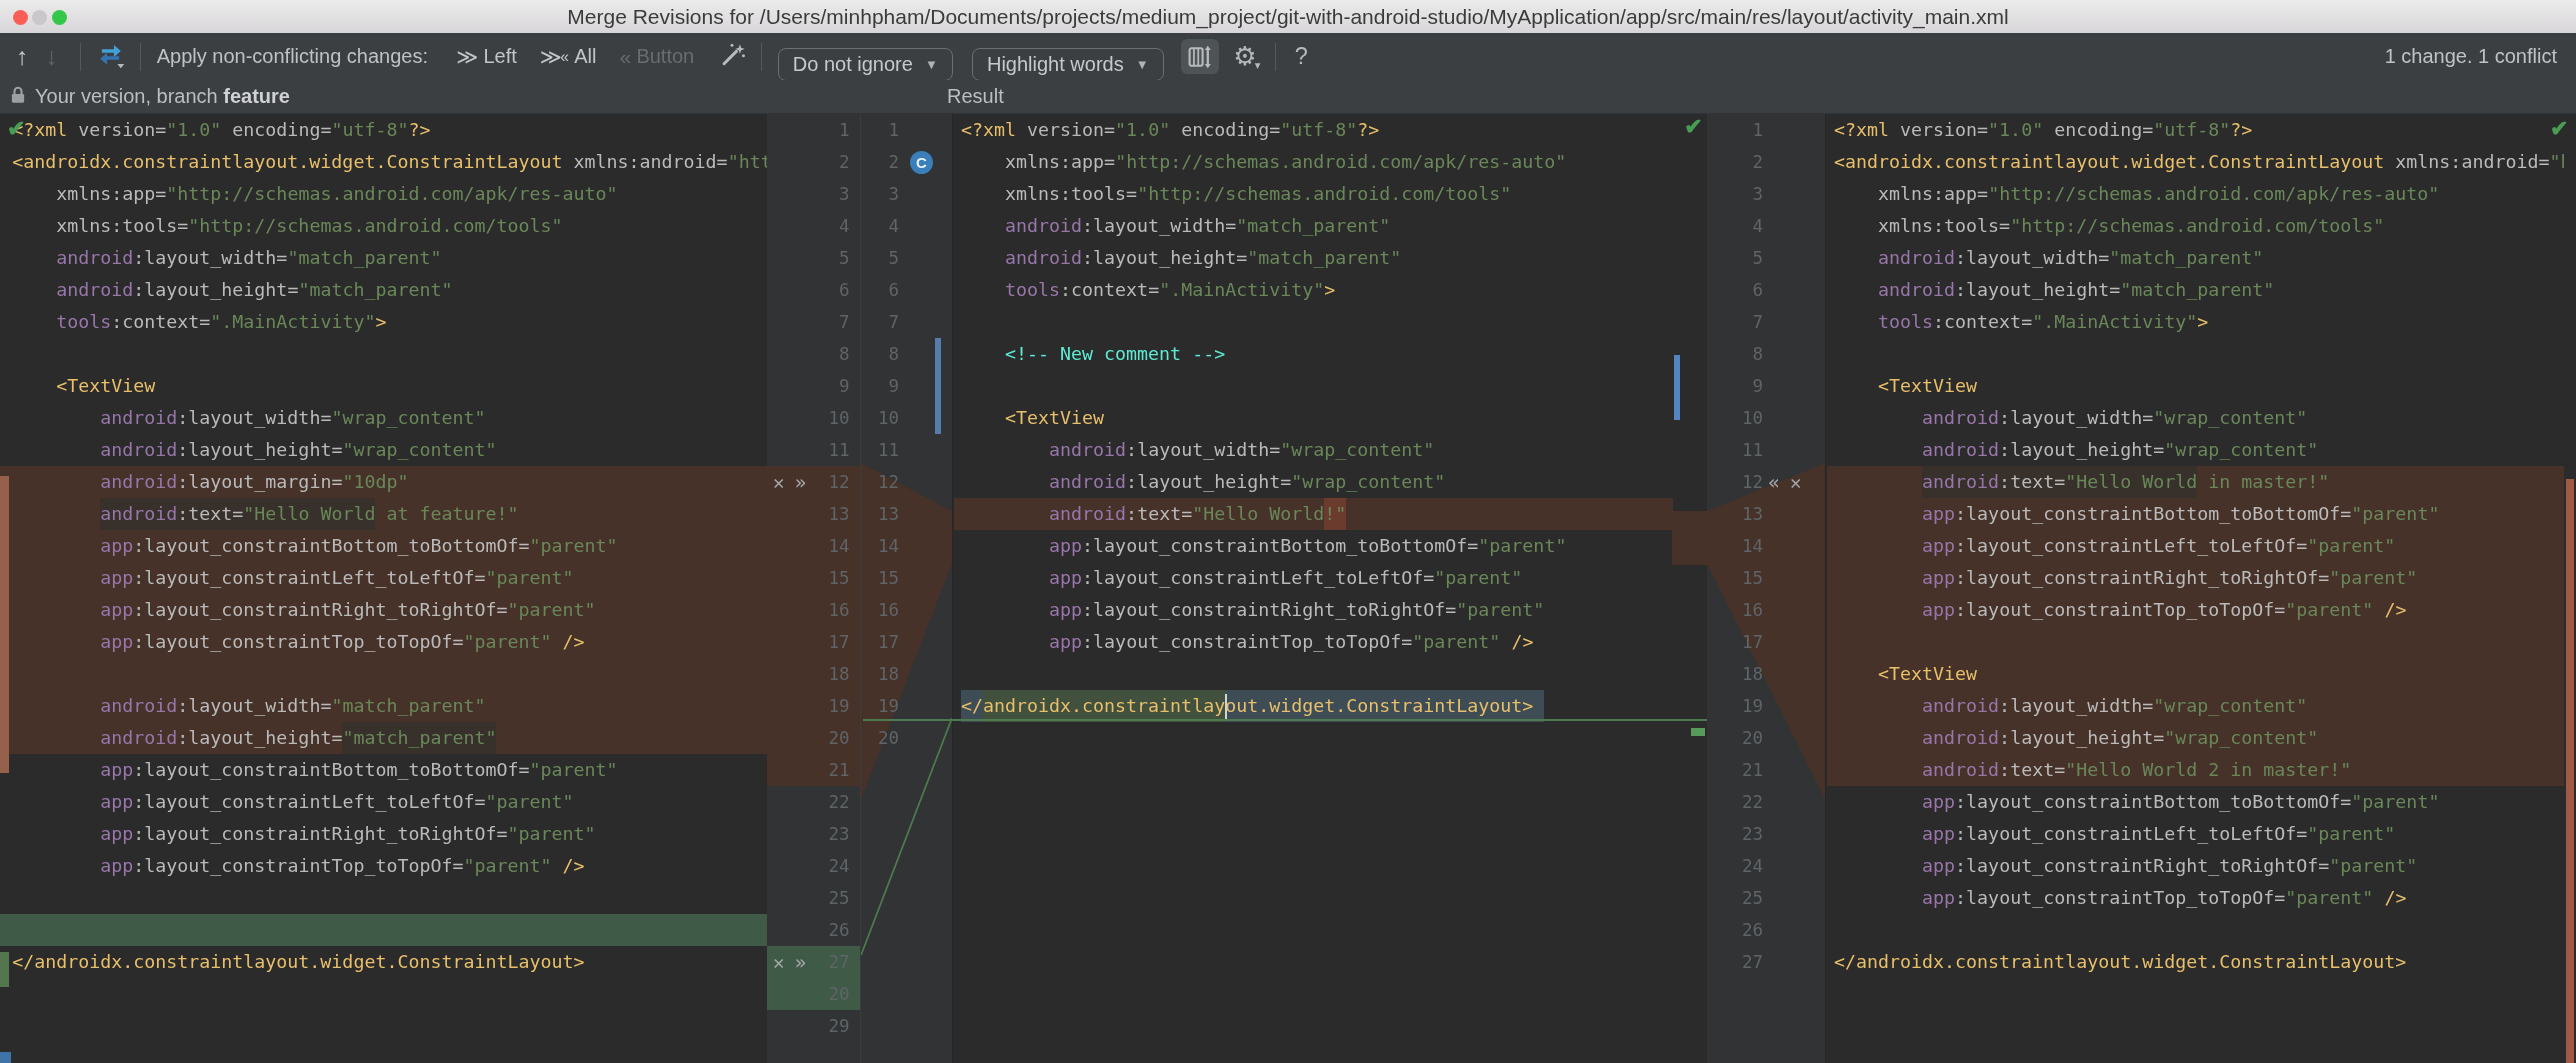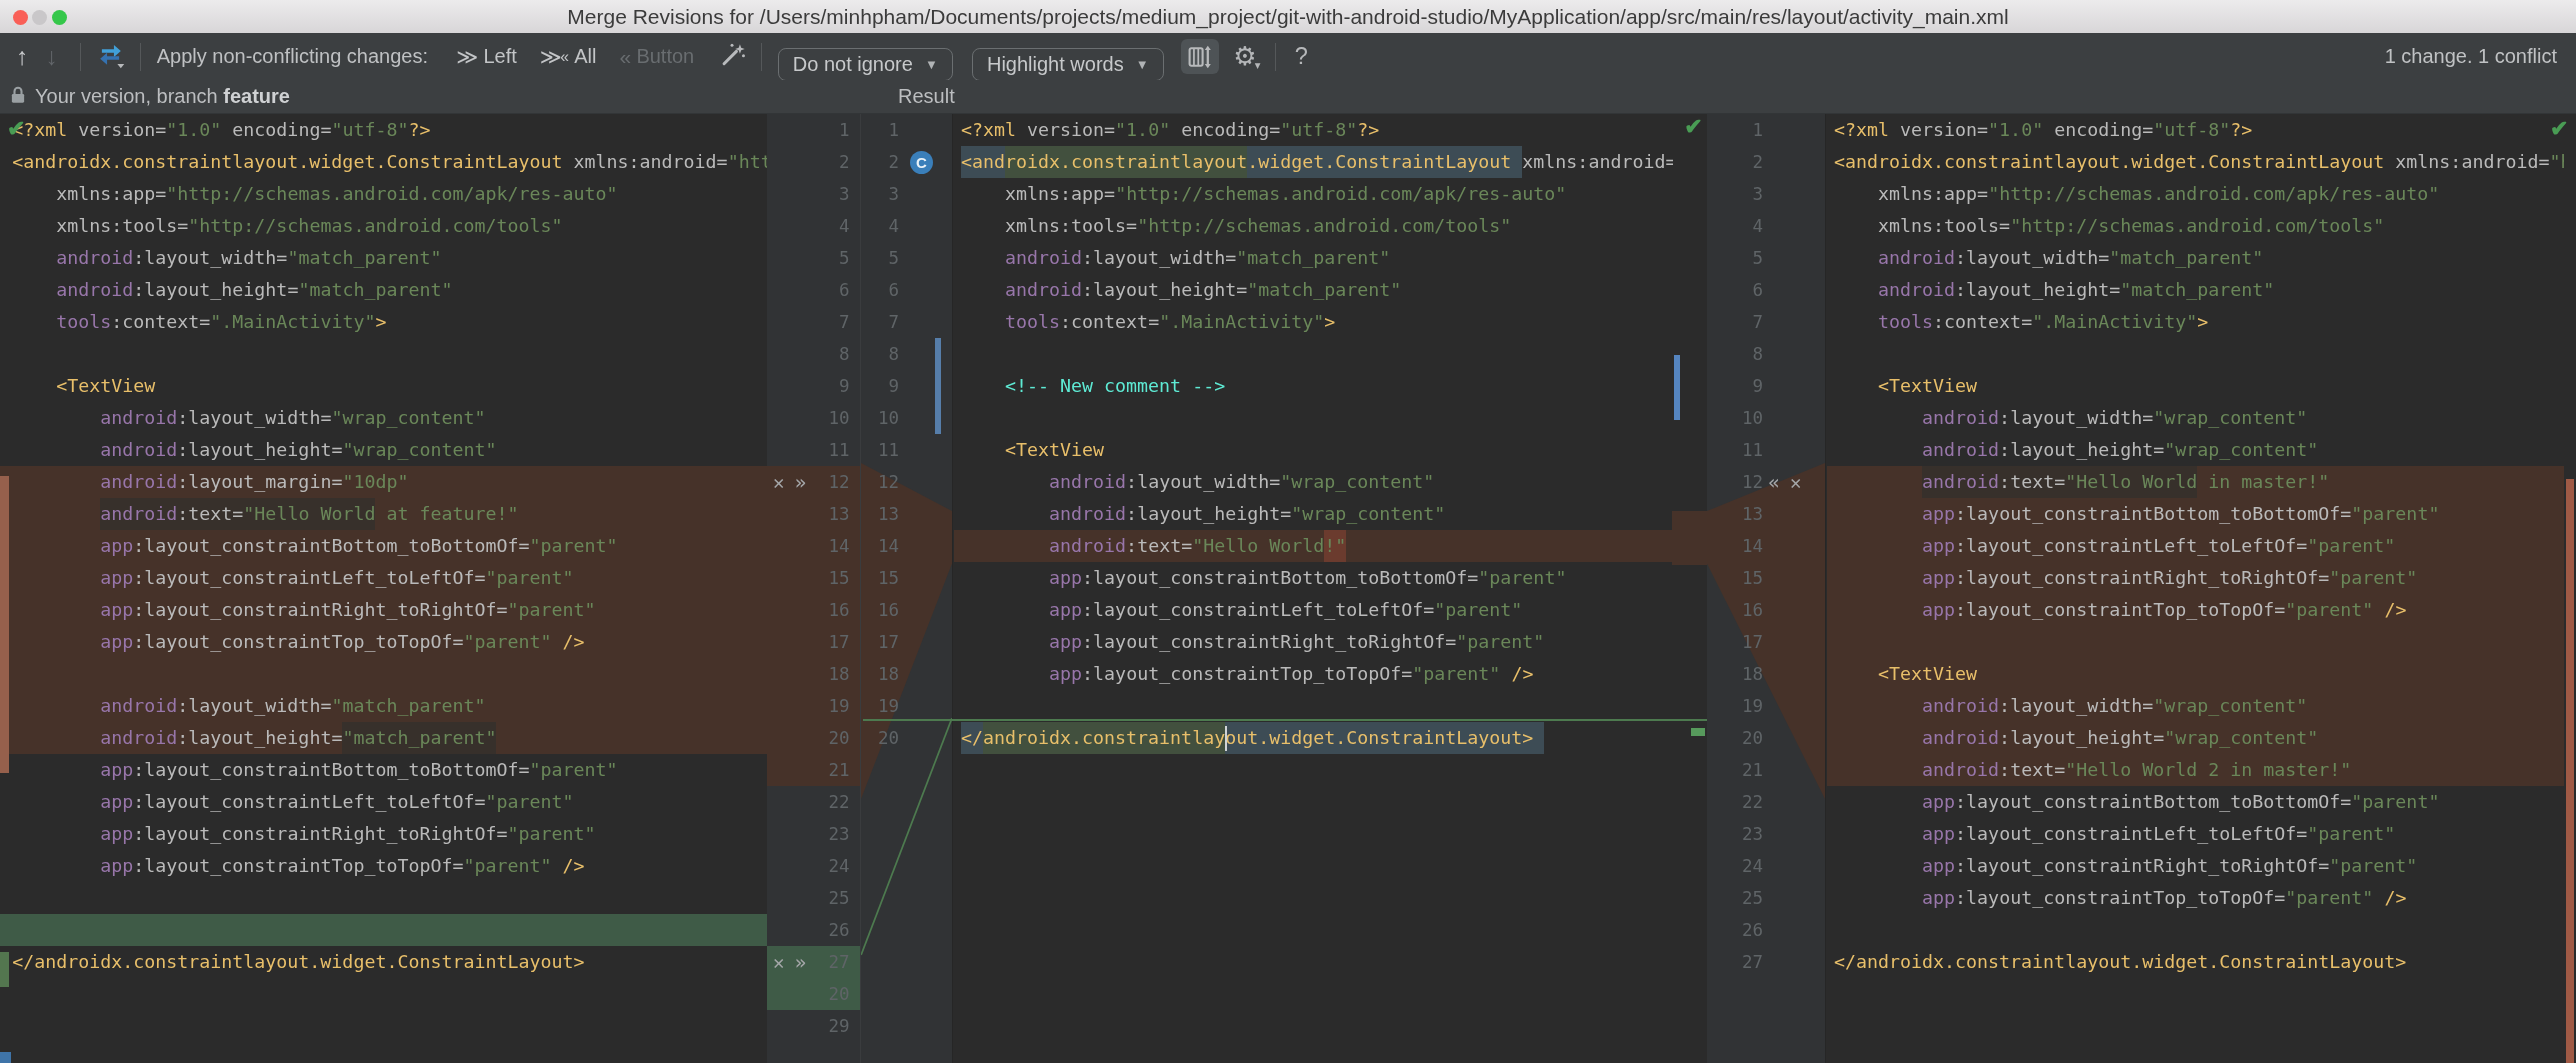--- a/index.html
+++ b/index.html
@@ -187,21 +187,21 @@
 <div id="paneheaders">
   <div class="phead" style="left:10.5px;">
     <span class="lockicon">
       <svg width="14" height="17.5" viewBox="0 0 16 20">
           <rect x="1" y="9" width="14" height="10" rx="1.5" fill="#9aa0a3"></rect>
           <path d="M4 9 V6 a4 4 0 0 1 8 0 V9" fill="none" stroke="#9aa0a3" stroke-width="2.4"></path>
         </svg>
     </span>
     <span><span>Your version, branch </span><b>feature</b></span>
   </div>
-  <div class="phead" style="left:898px;">
+  <div class="phead" style="left:947px;">
     <span>Result</span>
   </div>
 </div>
 
 <div id="editors">
 
   <div class="ovhi" id="left-stripe-conflict" style="left: 0px; top: 362px; width: 8.7px; height: 297px; background: rgb(150, 96, 76);"></div>
   <div class="ovhi" id="left-stripe-added" style="left: 0px; top: 838px; width: 8.7px; height: 35px; background: rgb(83, 118, 79);"></div>
   <div class="ovhi" id="left-stripe-blue" style="left: 0px; top: 938px; width: 10.5px; height: 12.2px; background: rgb(63, 116, 168);"></div>
   <span class="gcheck" style="left:7px;top:1.7px;">✔</span>
@@ -473,25 +473,20 @@
         <span class="lnum">20</span>
         <span class="badgewrap"></span>
       </div>
     </div>
 
   <div class="col" id="mid-code">
       <div class="crow">
         <div class="codeline"><span class="c-tag">&lt;?xml</span> <span class="c-attr">version</span>=<span class="c-str">"1.0"</span> <span class="c-attr">encoding</span>=<span class="c-str">"utf-8"</span><span class="c-tag">?&gt;</span></div>
       </div>
       <div class="crow">
-        <span class="mark" style="left: calc(var(--pad) + 0ch); width: 51ch; background: rgb(61, 76, 85);"></span>
-        <span class="mark" style="left: calc(var(--pad) + 4ch); width: 22ch; background: rgb(66, 80, 62);"></span>
-        <div class="codeline"><span class="c-tag">&lt;androidx.constraintlayout.widget.ConstraintLayout</span> <span class="c-attr">xmlns</span>:<span class="c-attr">android</span>=</div>
-      </div>
-      <div class="crow">
         <div class="codeline">    <span class="c-attr">xmlns</span>:<span class="c-attr">app</span>=<span class="c-str">"http://schemas.android.com/apk/res-auto"</span></div>
       </div>
       <div class="crow">
         <div class="codeline">    <span class="c-attr">xmlns</span>:<span class="c-attr">tools</span>=<span class="c-str">"http://schemas.android.com/tools"</span></div>
       </div>
       <div class="crow">
         <div class="codeline">    <span class="c-ns">android</span>:<span class="c-attr">layout_width</span>=<span class="c-str">"match_parent"</span></div>
       </div>
       <div class="crow">
         <div class="codeline">    <span class="c-ns">android</span>:<span class="c-attr">layout_height</span>=<span class="c-str">"match_parent"</span></div>

